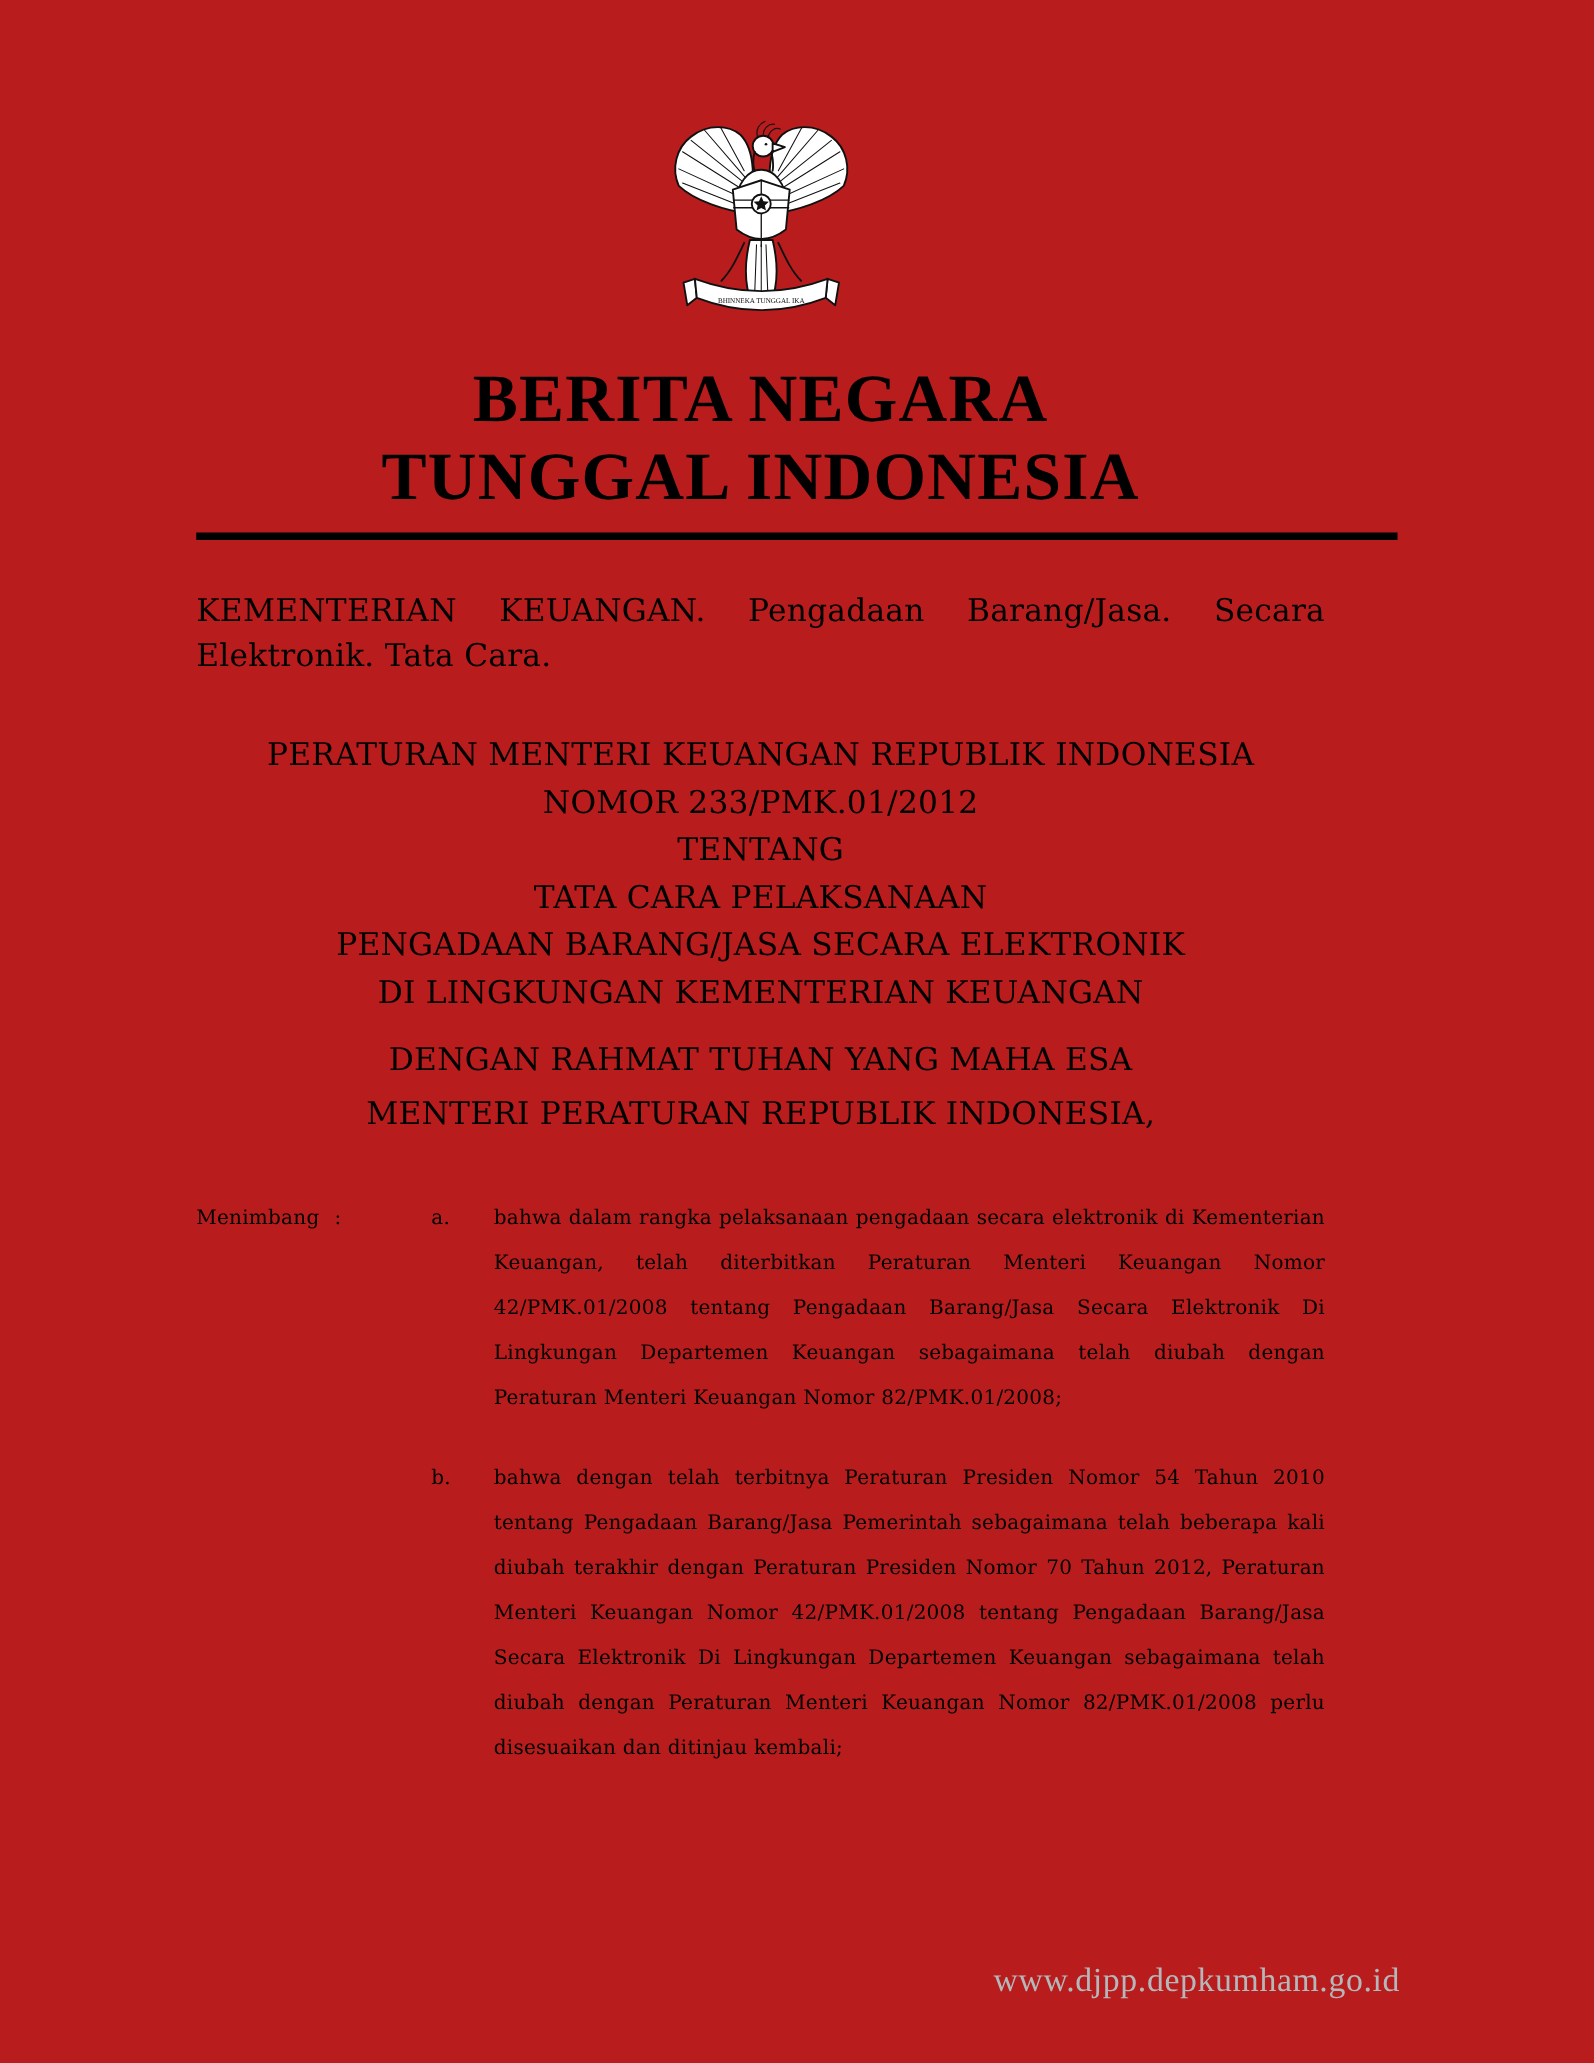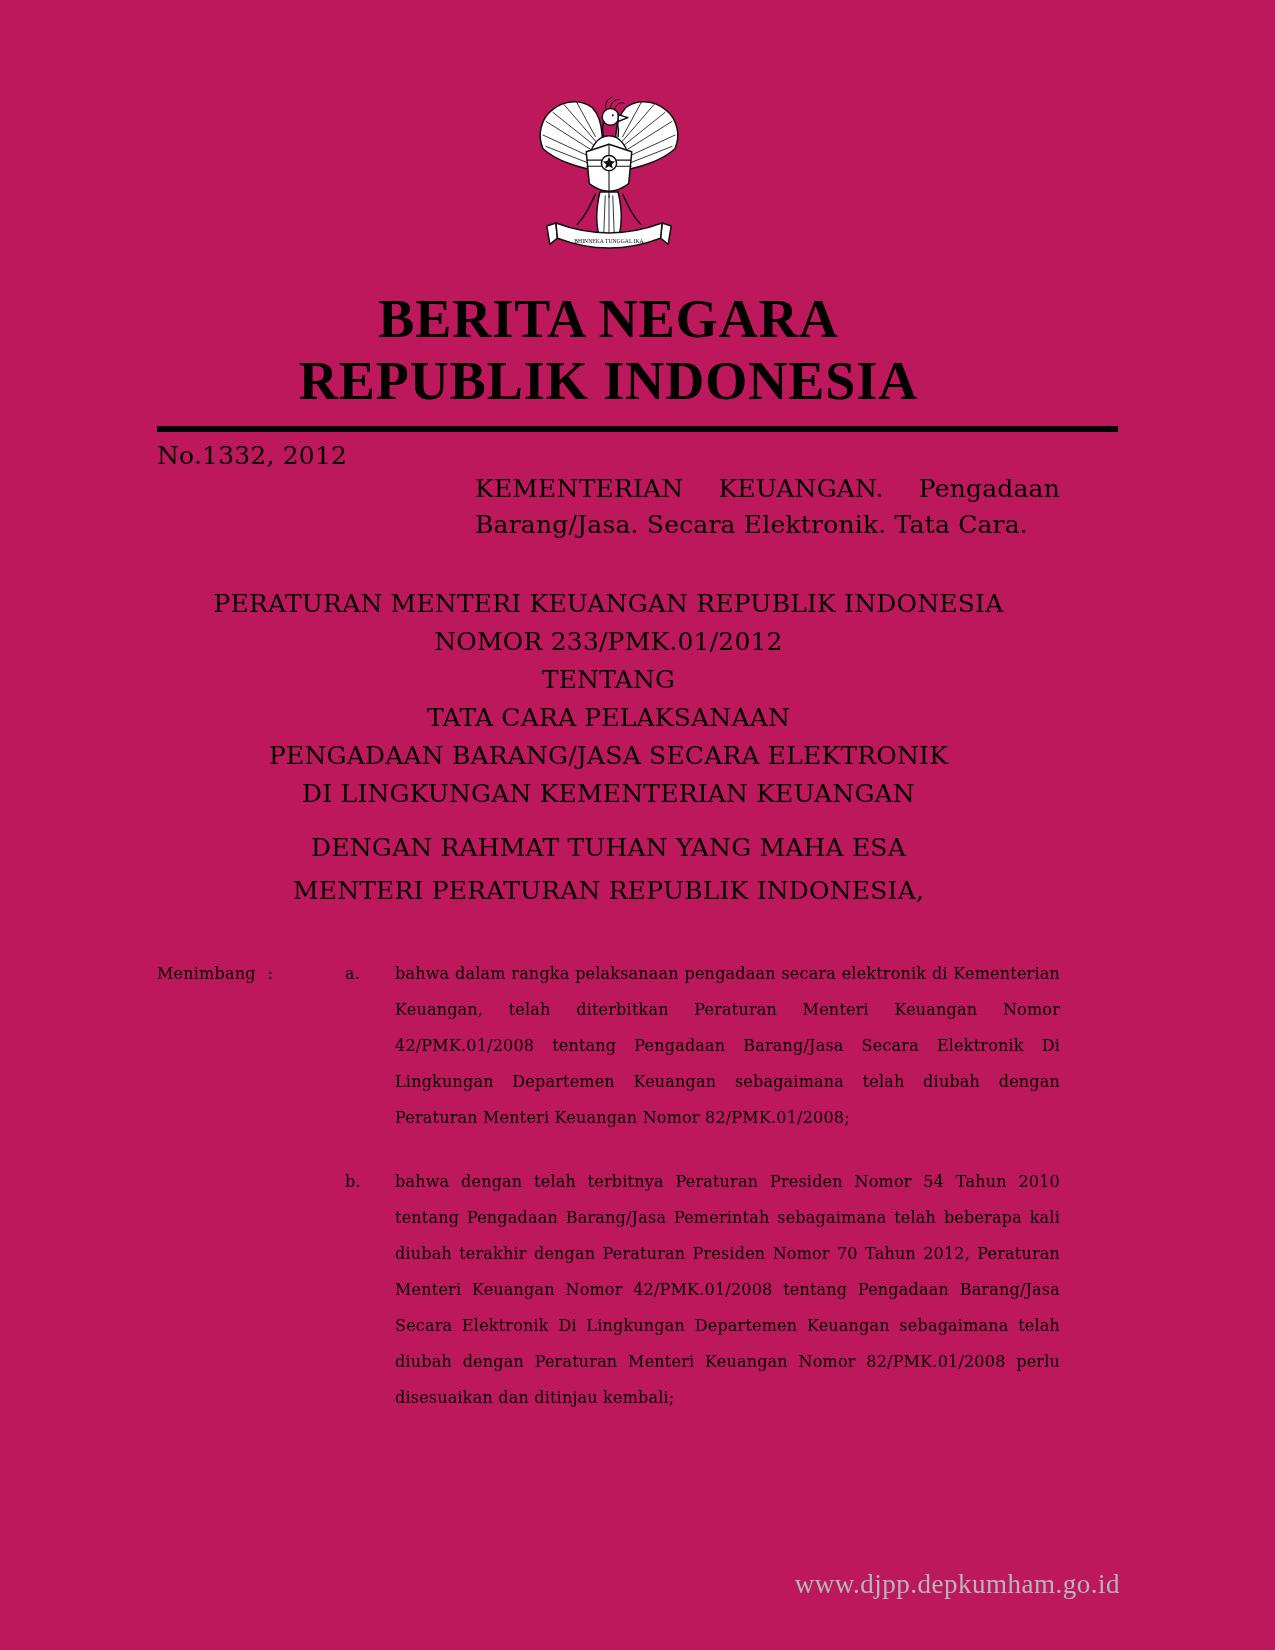--- a/index.html
+++ b/index.html
@@ -1,20 +1,20 @@
 <!DOCTYPE html>
 <html><head>
 <meta charset="utf-8">
 <style>
   * { margin:0; padding:0; box-sizing:border-box; }
   html, body { background:#ffffff; }
   .page {
     position:relative;
     width:1275px; height:1650px;
-    background:#be185d;
+    background:#b91c1c;
     color:#000;
     font-family:"DejaVu Serif", serif;
     overflow:hidden;
   }
   .content {
     position:absolute; left:157px; top:0; width:903px;
   }
   .emblem-wrap { padding-top:82px; text-align:center; }
   .masthead-title {
     margin-top:20px;
@@ -100,27 +100,26 @@
             <path d="M170,186 L182,190 L178,214 L168,206 Z"></path>
             <path d="M30,186 Q100,212 170,186 L168,206 Q100,232 32,206 Z"></path>
           </g>
         </g>
         <text x="100" y="212" text-anchor="middle" font-size="7.5" font-family="Liberation Serif, serif" fill="#111">BHINNEKA TUNGGAL IKA</text>
       </svg>
     </div>
 
     <div class="masthead-title">
       <div>BERITA NEGARA</div>
-      <div>REPUBLIK INDONESIA</div>
+      <div>TUNGGAL INDONESIA</div>
     </div>
 
     <div class="rule"></div>
 
     <div class="header-row">
-      <div class="gazette-number">No.1332, 2012</div>
       <div class="gazette-subject">KEMENTERIAN KEUANGAN. Pengadaan Barang/Jasa. Secara Elektronik. Tata Cara.</div>
     </div>
 
     <div class="title-block">
       <div class="line">PERATURAN MENTERI KEUANGAN REPUBLIK INDONESIA</div>
       <div class="line">NOMOR 233/PMK.01/2012</div>
       <div class="line">TENTANG</div>
       <div class="line">TATA CARA PELAKSANAAN</div>
       <div class="line">PENGADAAN BARANG/JASA SECARA ELEKTRONIK</div>
       <div class="line">DI LINGKUNGAN KEMENTERIAN KEUANGAN</div>

